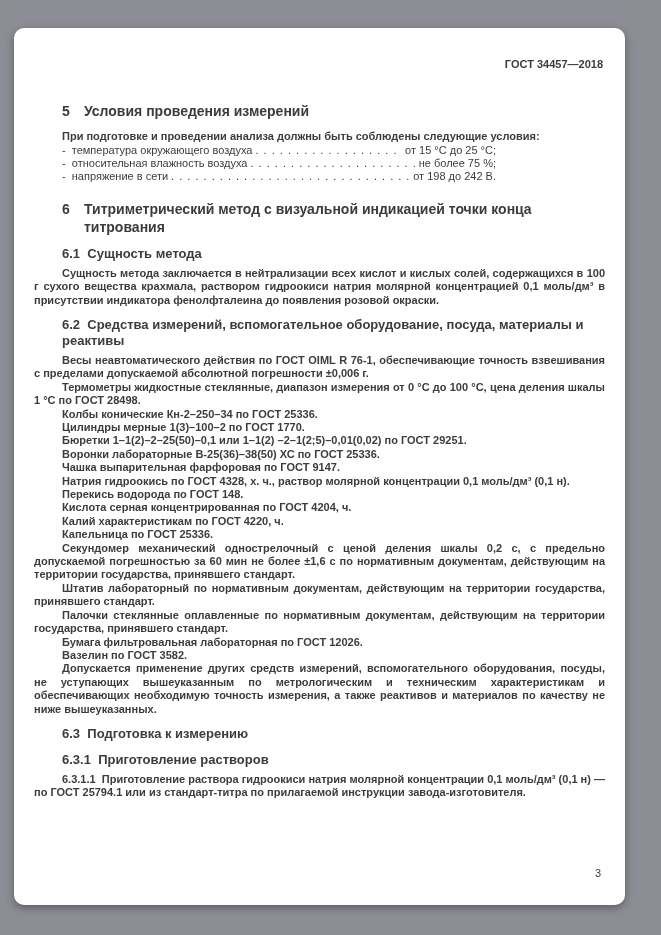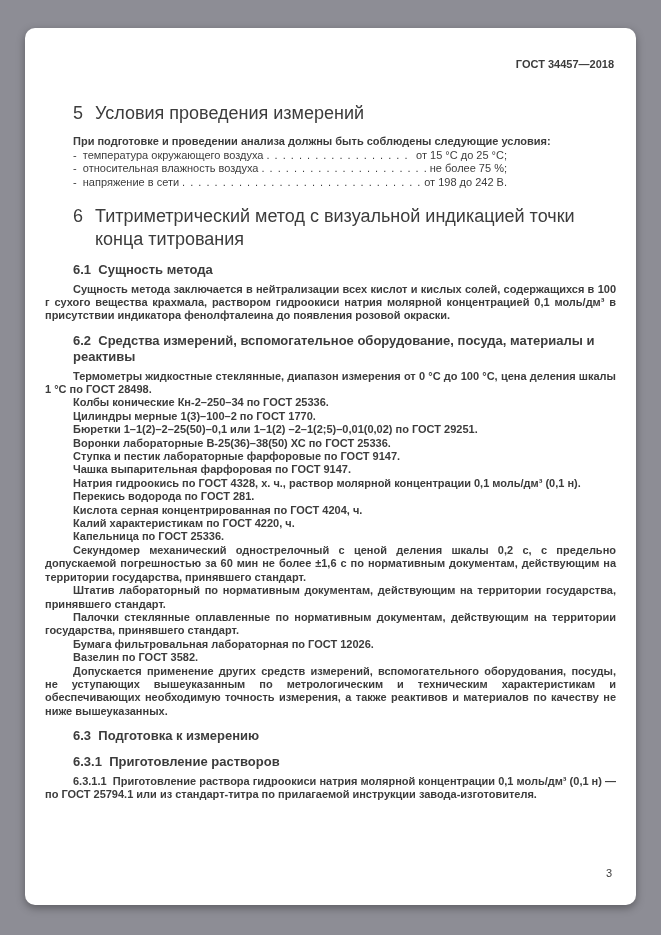--- a/index.html
+++ b/index.html
@@ -3,42 +3,42 @@
 <meta charset="utf-8">
 <style>
   * { margin:0; padding:0; box-sizing:border-box; }
   body {
     font-family:"Liberation Sans","DejaVu Sans",sans-serif;
     background:var(--canvas-bg,#8d8d95);
   }
   .canvas{
     width:661px; height:935px;
     background:var(--canvas-bg,#8d8d95);
-    padding:28px 25px 30px 25px;
+    padding:28px 25px 30px 14px;
     overflow:hidden;
   }
   .page{
     width:611px; height:877px;
     background:var(--page-bg,#ffffff);
     border-radius:10px;
     box-shadow:0 3px 8px rgba(0,0,0,.35);
     padding:30px 20px 26px 20px;
     color:var(--text-color,#3c3c3c);
     display:flex; flex-direction:column;
     overflow:hidden;
   }
   .doc-header{
     text-align:right;
     font-size:11px; font-weight:bold;
     padding-right:2px;
     margin-bottom:16px;
   }
   .doc-body{ font-size:11px; line-height:1.22; }
   .doc-body .h1{
-    font-size:18px; font-weight:normal; line-height:1.3;
+    font-size:14px; font-weight:bold; line-height:1.3;
     padding-left:50px; text-indent:-22px;
     margin:16px 0 10px 0;
   }
   .doc-body .h1 .num{ display:inline-block; width:22px; text-indent:0; }
   .doc-body .h2{
     font-size:13px; font-weight:bold;
     padding-left:28px;
     margin:10px 0 5px 0;
   }
   .doc-body .p{
@@ -91,29 +91,29 @@
         </div>
         <div class="dotted-row">
           <span class="dotted-label">-&nbsp; напряжение в сети</span>
           <span class="leader"></span>
           <span class="dotted-value">от 198 до 242 В.</span>
         </div>
         <div class="h1"><span class="num">6</span>Титриметрический метод с визуальной индикацией точки конца титрования</div>
         <div class="h2">6.1&nbsp; Сущность метода</div>
         <div class="p">Сущность метода заключается в нейтрализации всех кислот и кислых солей, содержащихся в 100 г сухого вещества крахмала, раствором гидроокиси натрия молярной концентрацией 0,1 моль/дм³ в присутствии индикатора фенолфталеина до появления розовой окраски.</div>
         <div class="h2">6.2&nbsp; Средства измерений, вспомогательное оборудование, посуда, материалы и реактивы</div>
+        <div class="p">Весы неавтоматического действия по ГОСТ OIML R 76-1, обеспечивающие точность взвешивания с пределами допускаемой абсолютной погрешности ±0,006 г.</div>
         <div class="p">Термометры жидкостные стеклянные, диапазон измерения от 0 °С до 100 °С, цена деления шкалы 1 °С по ГОСТ 28498.</div>
         <div class="p">Колбы конические Кн-2–250–34 по ГОСТ 25336.</div>
         <div class="p">Цилиндры мерные 1(3)–100–2 по ГОСТ 1770.</div>
         <div class="p">Бюретки 1–1(2)–2–25(50)–0,1 или 1–1(2) –2–1(2;5)–0,01(0,02) по ГОСТ 29251.</div>
         <div class="p">Воронки лабораторные В-25(36)–38(50) ХС по ГОСТ 25336.</div>
-        <div class="p">Ступка и пестик лабораторные фарфоровые по ГОСТ 9147.</div>
         <div class="p">Чашка выпарительная фарфоровая по ГОСТ 9147.</div>
         <div class="p">Натрия гидроокись по ГОСТ 4328, х. ч., раствор молярной концентрации 0,1 моль/дм³ (0,1 н).</div>
-        <div class="p">Перекись водорода по ГОСТ 281.</div>
+        <div class="p">Перекись водорода по ГОСТ 148.</div>
         <div class="p">Кислота серная концентрированная по ГОСТ 4204, ч.</div>
         <div class="p">Калий характеристикам по ГОСТ 4220, ч.</div>
         <div class="p">Капельница по ГОСТ 25336.</div>
         <div class="p">Секундомер механический однострелочный с ценой деления шкалы 0,2 с, с предельно допускаемой погрешностью за 60 мин не более ±1,6 с по нормативным документам, действующим на территории государства, принявшего стандарт.</div>
         <div class="p">Штатив лабораторный по нормативным документам, действующим на территории государства, принявшего стандарт.</div>
         <div class="p">Палочки стеклянные оплавленные по нормативным документам, действующим на территории государства, принявшего стандарт.</div>
         <div class="p">Бумага фильтровальная лабораторная по ГОСТ 12026.</div>
         <div class="p">Вазелин по ГОСТ 3582.</div>
         <div class="p">Допускается применение других средств измерений, вспомогательного оборудования, посуды, не уступающих вышеуказанным по метрологическим и техническим характеристикам и обеспечивающих необходимую точность измерения, а также реактивов и материалов по качеству не ниже вышеуказанных.</div>
         <div class="h2">6.3&nbsp; Подготовка к измерению</div>

